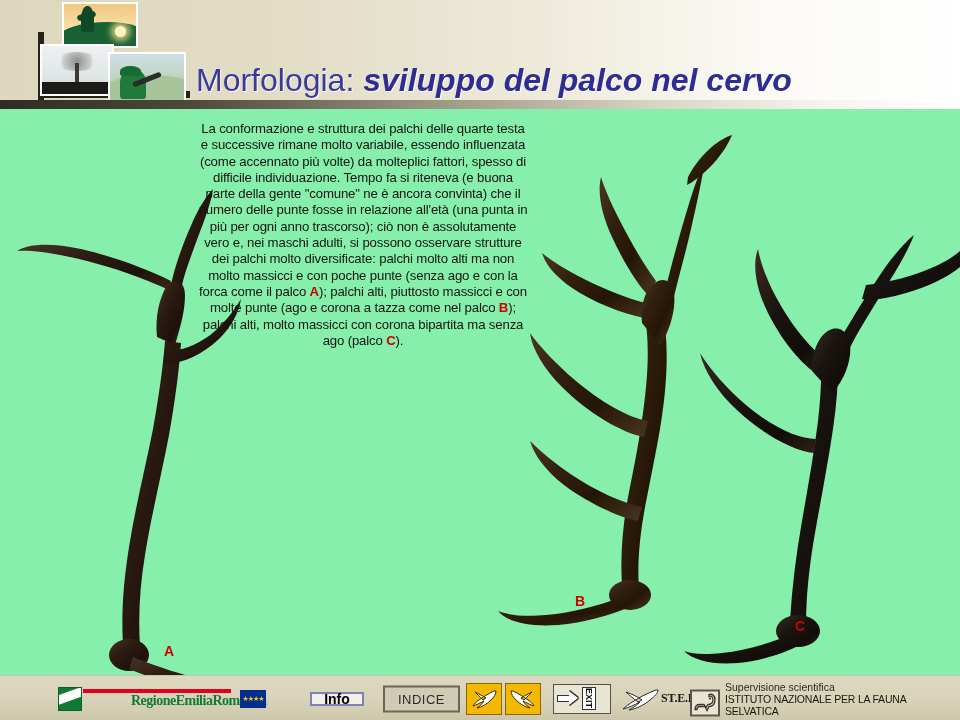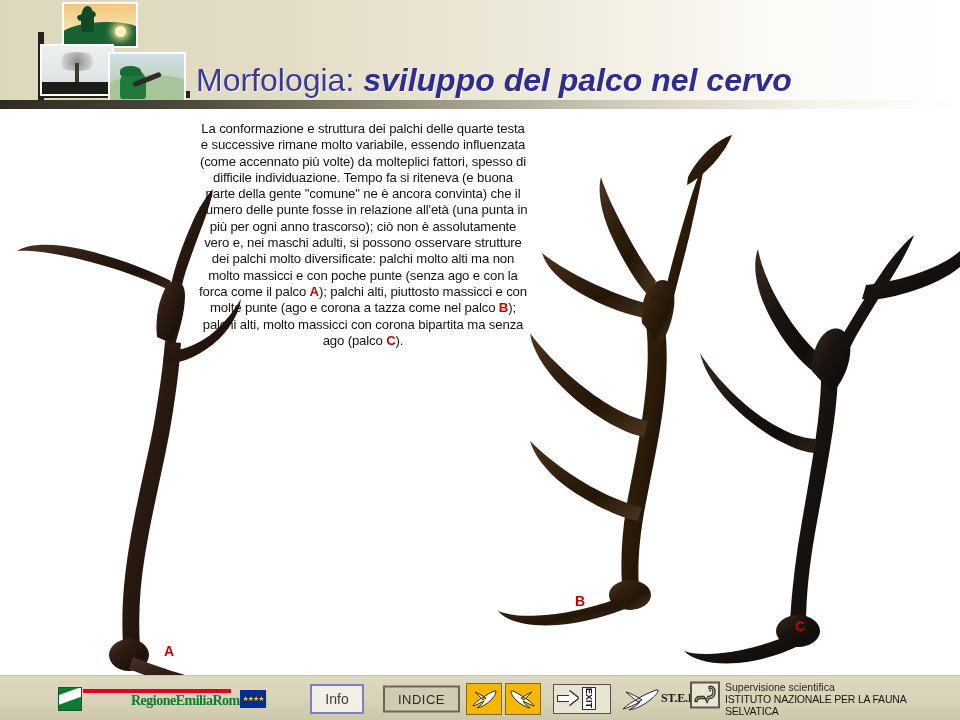--- a/index.html
+++ b/index.html
@@ -60,21 +60,21 @@
     position:absolute;left:196px;top:62px;white-space:nowrap;
     font-size:32px;color:#3a3a9c;
     text-shadow:1px 1px 0 rgba(255,255,255,.85);
   }
   .title .t-plain{font-weight:400;}
   .title .t-bold{font-weight:bold;font-style:italic;color:#2d2d94;}
 
   
   .canvas{
     position:absolute;left:0;top:109px;width:960px;height:566px;
-    background:#ffffff;overflow:hidden;
+    background:#86efac;overflow:hidden;
   }
 
   
   .bodytext{
     position:absolute;left:198px;top:12px;width:330px;
     text-align:center;font-size:13.2px;line-height:16.3px;color:#141410;
     font-family:"Liberation Sans","DejaVu Sans",sans-serif;
     letter-spacing:-0.15px;
     z-index:6;
   }
@@ -105,22 +105,22 @@
   .rer-name{font-family:"Liberation Serif","DejaVu Serif",serif;font-weight:bold;
             font-size:14px;color:#0f7a34;line-height:14px;letter-spacing:-.5px;margin-left:48px;}
   .eu{left:240px;width:26px;height:18px;background:#002d8f;position:relative;}
   .eu-stars{position:absolute;inset:0;color:#ffcc00;font-size:7px;line-height:7px;
             display:flex;align-items:center;justify-content:center;letter-spacing:-1px;}
 
   .btn{
     box-sizing:border-box;display:flex;align-items:center;justify-content:center;
     font-size:14px;cursor:pointer;
   }
-  .btn-info{left:310px;width:54px;height:30px;background:#f2efe4;
-            border:2px solid #7f7fbd;font-weight:normal;color:#404040;}
+  .btn-info{left:310px;width:54px;height:14px;background:#f2efe4;
+            border:2px solid #7f7fbd;font-weight:bold;color:#000000;}
   .btn-indice{left:383px;width:77px;height:27px;background:#d0cbb4;
             border:2px solid #6b6757;color:#2b2b2b;letter-spacing:.5px;font-size:13px;}
 
   .navbtn{width:34px;height:30px;background:#f5b800;border:1px solid #8a6a00;
           display:flex;align-items:center;justify-content:center;cursor:pointer;}
   .nav-prev{left:466px;}
   .nav-next{left:505px;}
 
   .btn-exit{left:553px;width:56px;height:28px;background:#e9e5d5;border:1px solid #55524a;
             display:flex;align-items:center;cursor:pointer;}
@@ -130,21 +130,21 @@
   .exit-arrow:after{content:"";position:absolute;left:12px;top:-1px;border-top:7px solid transparent;
             border-bottom:7px solid transparent;border-left:9px solid #fff;
             filter:drop-shadow(1px 0 0 #333) drop-shadow(0 1px 0 #333) drop-shadow(0 -1px 0 #333);}
   .exit-txt{font-size:9px;font-weight:bold;color:#111;writing-mode:vertical-rl;
             border:1px solid #333;padding:0 1px;background:#fff;margin-left:1px;line-height:10px;}
 
   .sterna{left:620px;display:flex;align-items:center;}
   .sterna-name{font-family:"Liberation Serif","DejaVu Serif",serif;font-weight:bold;
             font-size:12px;color:#1a1a1a;margin-left:1px;letter-spacing:-.2px;}
 
-  .infs{left:690px;display:flex;align-items:flex-start;}
+  .infs{left:690px;display:flex;align-items:flex-end;}
   .infs-logo{width:30px;height:27px;background:#e9e5d5;border:2px solid #5a564a;
             position:relative;margin-right:5px;box-sizing:border-box;}
   .infs-lines{display:flex;flex-direction:column;}
   .infs-l1{font-size:10.5px;color:#2a2a24;line-height:11px;}
   .infs-l2{font-size:10.5px;font-weight:normal;color:#17170f;line-height:12px;letter-spacing:-.2px;}
 </style>
 </head>
 <body>
 
 <div id="slide">

